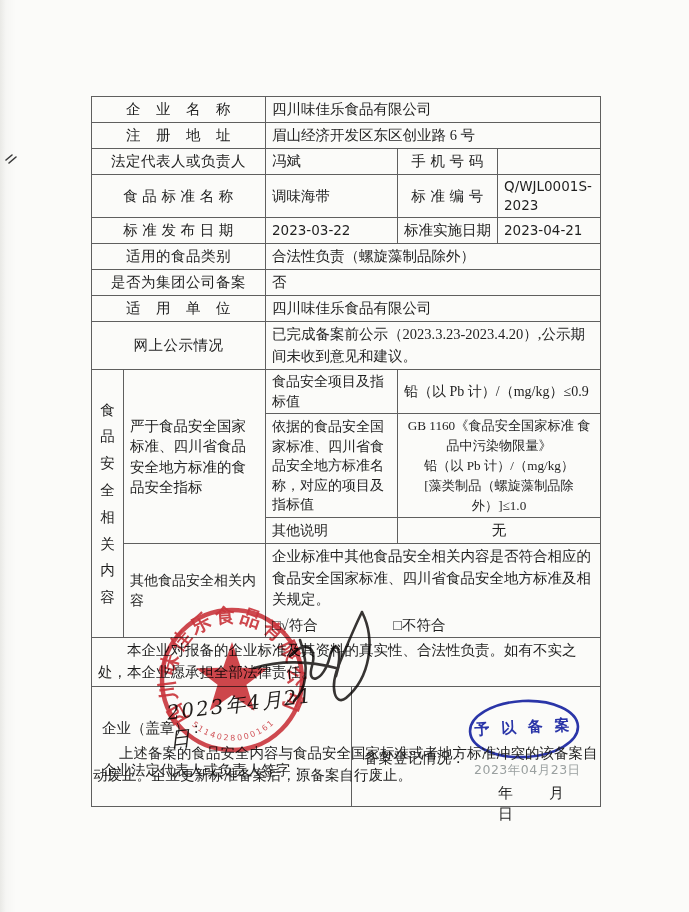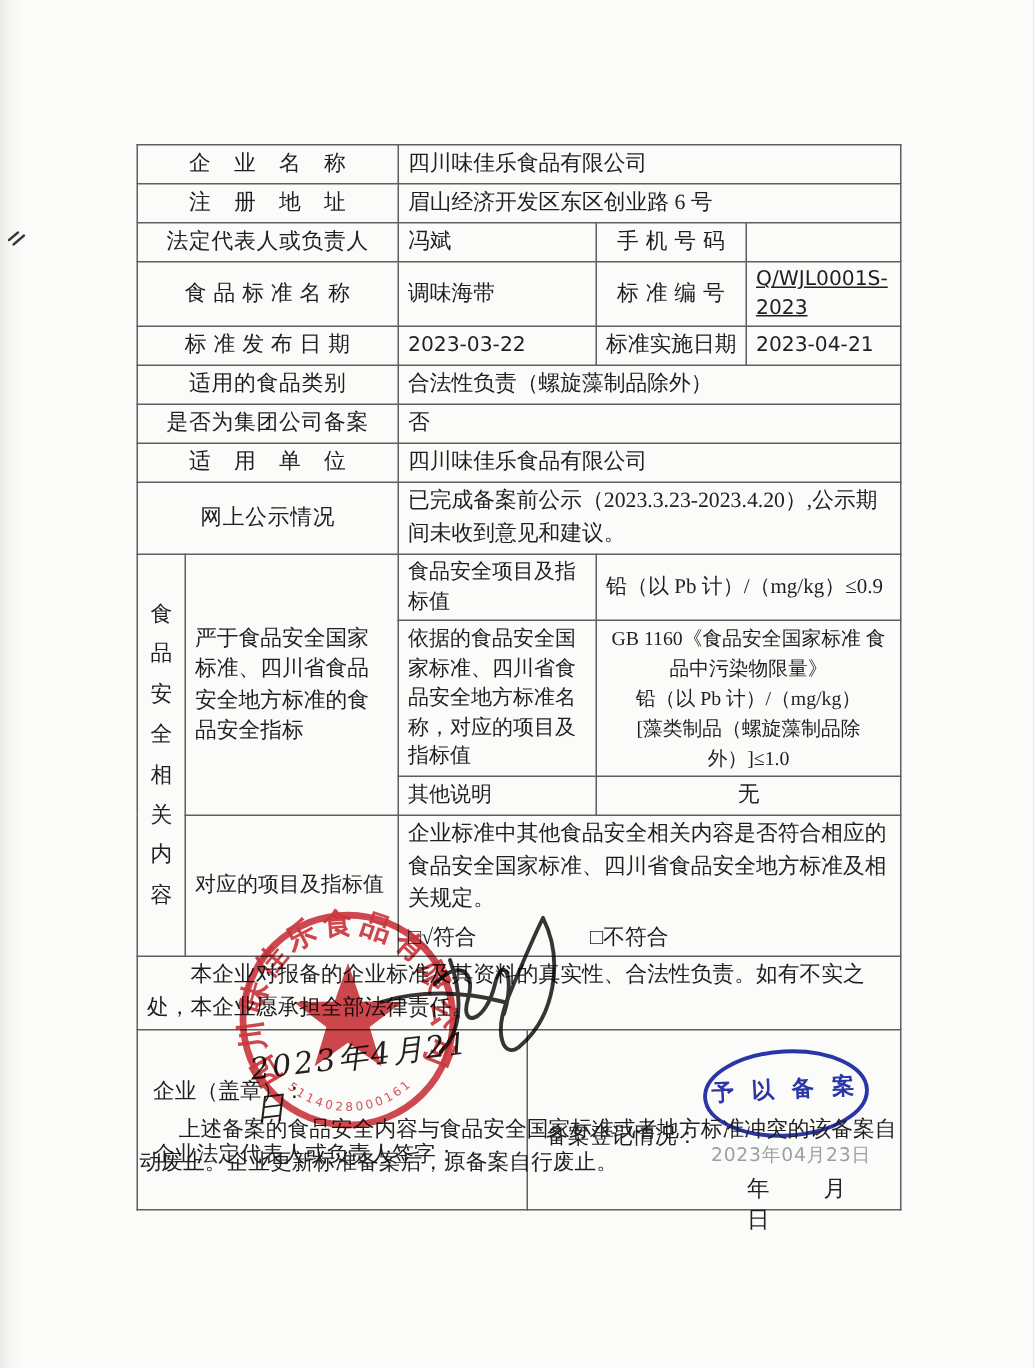--- a/index.html
+++ b/index.html
@@ -27,21 +27,21 @@
   }
   table.form td {
     border:1px solid #5f5f5f;
     padding:2px 6px;
     vertical-align:middle;
     line-height:1.4;
   }
   td.lbl { text-align:center; letter-spacing:0.5px; }
   td.val { text-align:left; }
   td.sans { font-family:"DejaVu Sans","Liberation Sans",sans-serif; font-size:13.5px; }
-  td.brk { word-break:break-all; line-height:1.35;text-decoration:underline; }
+  td.brk { word-break:break-all; line-height:1.35; }
   td.vert { padding:2px;font-family:Liberation Serif, serif; }
   .vtext { width:16px; margin:0 auto; word-break:break-all; line-height:1.85; font-size:14.5px; text-align:center; }
   td.strict { vertical-align:top; padding-top:26px; line-height:1.6; }
   td.sublbl { text-align:left; line-height:1.55; font-size:14px; }
   td.center { text-align:center; }
   .basis { font-size:13.2px; line-height:1.5; text-align:center; }
   .othertext { line-height:1.5; }
   .checks { margin-top:4px; }
   .checks span { display:inline-block; }
   .checks .no { margin-left:72px; }
@@ -153,21 +153,21 @@
         <div class="basis gb">GB 1160《食品安全国家标准 食品中污染物限量》</div>
         <div class="basis">铅（以 Pb 计）/（mg/kg）</div>
         <div class="basis">[藻类制品（螺旋藻制品除外）]≤1.0</div>
       </td>
     </tr>
     <tr style="height:24px">
       <td class="sublbl" colspan="2">其他说明</td>
       <td class="center" colspan="2">无</td>
     </tr>
     <tr style="height:70px">
-      <td class="sublbl">对应的项目及指标值</td>
+      <td class="sublbl">其他食品安全相关内容</td>
       <td colspan="4">
         <div class="othertext">企业标准中其他食品安全相关内容是否符合相应的食品安全国家标准、四川省食品安全地方标准及相关规定。</div>
         <div class="checks">
           <span>□√符合</span>
           <span class="no">□不符合</span>
         </div>
       </td>
     </tr>
     <tr style="height:36px">
       <td class="decl" colspan="6">

